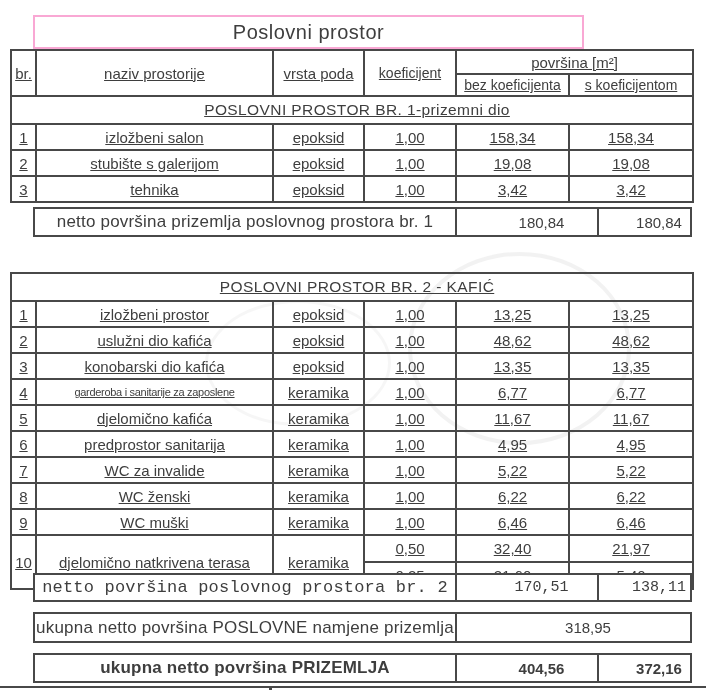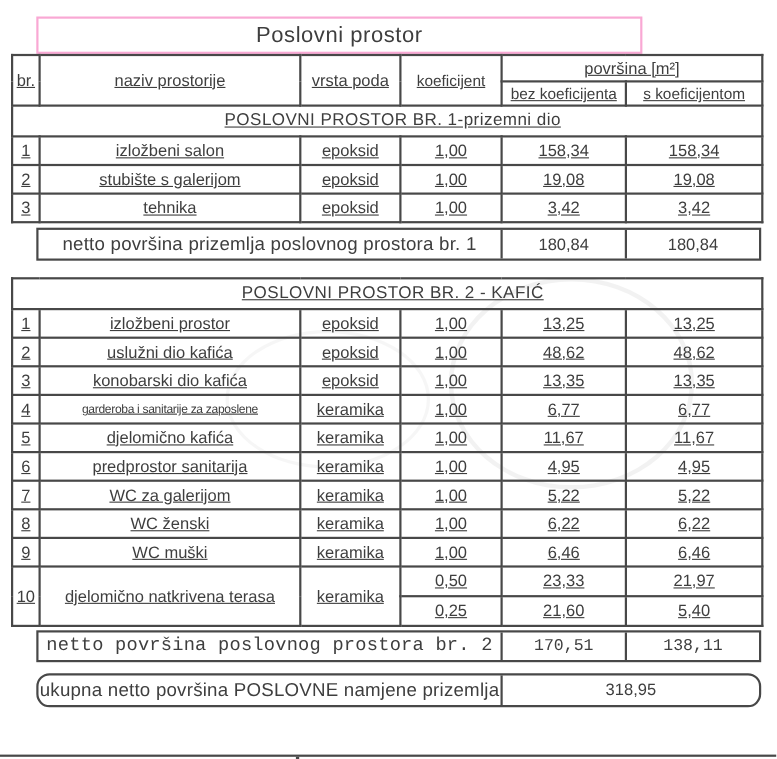--- a/index.html
+++ b/index.html
@@ -15,48 +15,48 @@
     font-size:20px; letter-spacing:0.5px;
   }
   
   table { border-collapse:collapse; table-layout:fixed;text-decoration:underline; }
   td, th {
     border:2px solid #484848; text-align:center; vertical-align:middle;
     font-weight:normal; padding:0 2px; overflow:hidden; white-space:nowrap;
     font-size:15px;
   }
   .tbl1 { position:absolute; left:10px; top:49px; width:682px; }
-  .tbl2 { position:absolute; left:10px; top:252px; width:682px; }
+  .tbl2 { position:absolute; left:10px; top:272px; width:682px; }
   tr.hdr  th { height:22px; }
   tr.hdr2 th { height:20px; }
   th.h-sm { font-size:14px;margin-left:20px; }
   tr.section td { height:26px; font-size:15.5px; letter-spacing:0.4px;padding-left:12px; }
   tr.data td { height:24px; }
   tr.subrow td { height:25px; }
   td.xs { font-size:11px; letter-spacing:-0.3px; }
   
   .bar {
     position:absolute; left:33px; width:659px;
     border:2px solid #484848; box-sizing:border-box;
     display:flex; align-items:stretch; background:#fff;
   }
   .bar .lbl {
     flex:0 0 420px; display:flex; align-items:center; justify-content:center;
     font-size:17px; letter-spacing:0.2px;
   }
   .bar .num {
     flex:0 0 111px; border-left:2px solid #484848;
-    display:flex; align-items:center; justify-content:center; font-size:15px;
+    display:flex; align-items:center; justify-content:center; font-size:15px;padding-left:29px;
   }
   .bar .num2 { flex:1; }
   .bar.bold { font-weight:bold; }
   .bar.bold .lbl, .bar.bold .num { font-weight:bold; }
   .footer1 { top:207px; height:30px; }
   .footer2 { top:573px; height:29px;font-family:Liberation Mono, monospace; }
-  .total1  { top:612px; height:31px;border-radius:12px; }
+  .total1  { top:612px; height:31px; }
   .total2  { top:653px; height:30px; }
   
   .wm {
     position:absolute; left:408px; top:252px; width:215px; height:185px;
     border:4px solid rgba(125,125,125,0.10); border-radius:50%;
   }
   .wm2 {
     position:absolute; left:205px; top:300px; width:180px; height:120px;
     border:3px solid rgba(125,125,125,0.07); border-radius:50%;
   }
@@ -191,21 +191,21 @@
         <tr class="data">
           <td>6</td>
           <td>predprostor sanitarija</td>
           <td>keramika</td>
           <td>1,00</td>
           <td>4,95</td>
           <td>4,95</td>
         </tr>
         <tr class="data">
           <td>7</td>
-          <td>WC za galerijom</td>
+          <td>WC za invalide</td>
           <td>keramika</td>
           <td>1,00</td>
           <td>5,22</td>
           <td>5,22</td>
         </tr>
         <tr class="data">
           <td>8</td>
           <td>WC ženski</td>
           <td>keramika</td>
           <td>1,00</td>
@@ -218,21 +218,21 @@
           <td>keramika</td>
           <td>1,00</td>
           <td>6,46</td>
           <td>6,46</td>
         </tr>
         <tr class="subrow">
           <td rowspan="2">10</td>
           <td rowspan="2">djelomično natkrivena terasa</td>
           <td rowspan="2">keramika</td>
           <td>0,50</td>
-          <td>23,33</td>
+          <td>32,40</td>
           <td>21,97</td>
         </tr>
         <tr class="subrow">
           <td>0,25</td>
           <td>21,60</td>
           <td>5,40</td>
         </tr>
       </tbody>
   </table>
 
@@ -240,17 +240,22 @@
     <div class="lbl">netto površina poslovnog prostora br. 2</div>
     <div class="num">170,51</div>
     <div class="num num2">138,11</div>
   </div>
 
   <div class="bar total1">
     <div class="lbl">ukupna netto površina POSLOVNE namjene prizemlja</div>
     <div class="num num2">318,95</div>
   </div>
 
+  <div class="bar bold total2">
+    <div class="lbl">ukupna netto površina PRIZEMLJA</div>
+    <div class="num">404,56</div>
+    <div class="num num2">372,16</div>
+  </div>
 
   <div class="rule"></div>
   <div class="tick"></div>
 
 </div>
 
 </body></html>

